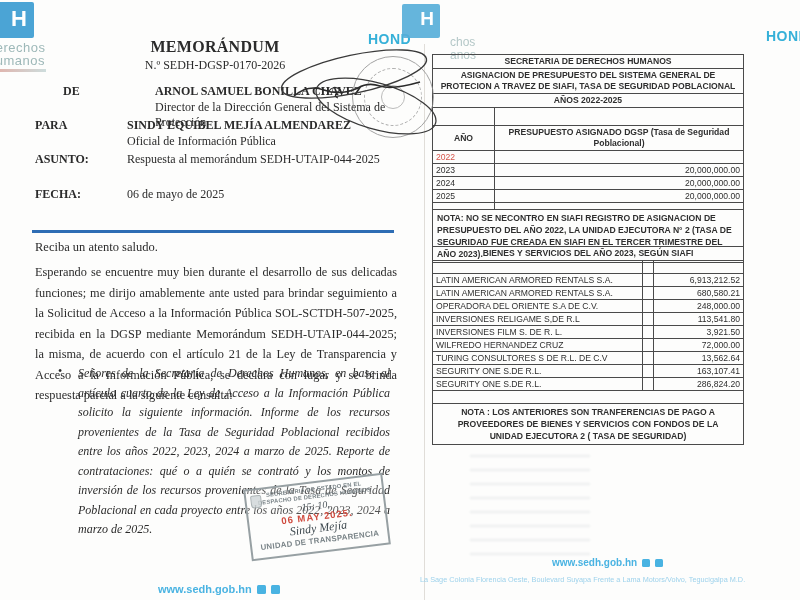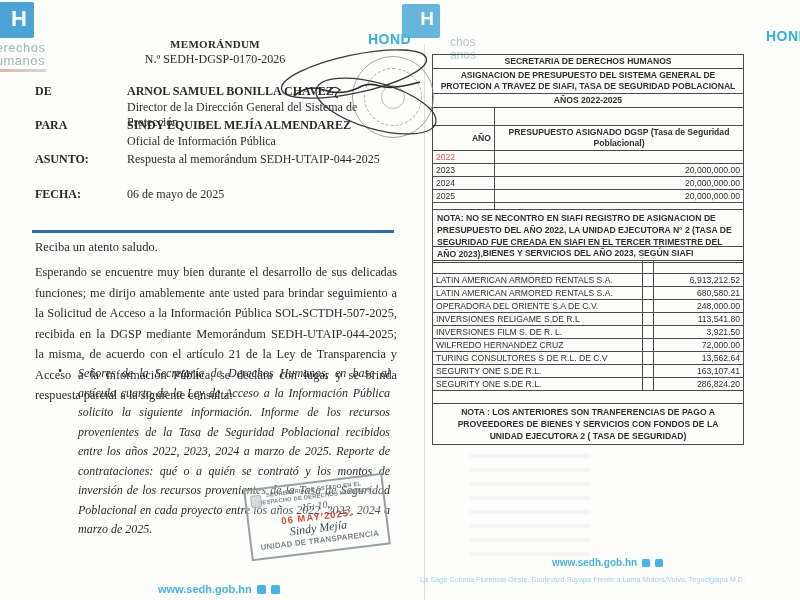--- a/index.html
+++ b/index.html
@@ -17,30 +17,30 @@
   .logo-words { margin-top:3px; font-family:"Liberation Sans",sans-serif; font-size:13px;
                 line-height:13px; color:#9db8b8; letter-spacing:.5px; }
   .logo-strip { margin-top:2px; width:58px; height:3px; background:linear-gradient(90deg,#d98a7e,#b9cfcf); opacity:.7; }
 
   .brand-cut { position:absolute; font-family:"Liberation Sans",sans-serif; font-weight:bold;
                color:#35b0d8; font-size:14px; letter-spacing:.5px; }
   #brand-left { left:368px; top:31px; }
   #brand-right { left:766px; top:28px; }
 
   .memo-title { position:absolute; left:30px; top:38px; width:370px; text-align:center; }
-  .memo-title .t1 { font-weight:bold; font-size:11px; letter-spacing:.3px; }
+  .memo-title .t1 { font-weight:bold; font-size:16px; letter-spacing:.3px; }
   .memo-title .t2 { font-size:12px; margin-top:2px; }
 
   .field { position:absolute; left:35px; width:370px; font-size:12px; }
   .field .lbl { font-weight:bold; display:inline-block; width:92px; vertical-align:top; }
   .field .vals { display:inline-block; width:270px; }
   .field .v { font-weight:bold; }
   .field .s { font-weight:normal; margin-top:1px; }
   .field.plain .v { font-weight:normal; }
-  #f-de { top:84px; } #f-para { top:118px; } #f-asunto { top:152px; } #f-fecha { top:187px; }
+  #f-de { top:84px;margin-left:28px; } #f-para { top:118px; } #f-asunto { top:152px; } #f-fecha { top:187px; }
 
   .blue-rule { position:absolute; left:32px; top:230px; width:362px; height:2.5px; background:#2e6db4; }
 
   .p-greet { position:absolute; left:35px; top:240px; font-size:12.5px; }
   .p-body  { position:absolute; left:35px; top:262px; width:362px; font-size:12.3px;
              line-height:20.5px; text-align:justify; }
   .bullet-row { position:absolute; left:58px; top:364px; width:332px; }
   .bullet-row .mark { position:absolute; left:0; top:0; font-size:12px; }
   .bullet-row .btxt { display:block; margin-left:20px; font-size:12px; font-style:italic;
                       line-height:19.5px; text-align:justify; }
@@ -198,21 +198,21 @@
           <td colspan="2" class="hd">ASIGNACION DE PRESUPUESTO DEL SISTEMA GENERAL DE PROTECION A TRAVEZ DE SIAFI, TASA DE SEGURIDAD POBLACIONAL</td>
         </tr>
     <tr>
           <td colspan="2" class="hd">AÑOS 2022-2025</td>
         </tr>
     <tr class="spacer-lg">
           <td class="yr"></td>
           <td></td>
         </tr>
     <tr>
-      <th class="yr" style="text-align:right">AÑO</th>
+      <th class="yr" style="text-align:center">AÑO</th>
       <th class="hd">PRESUPUESTO ASIGNADO DGSP (Tasa de Seguridad Poblacional)</th>
     </tr>
     <tr>
           <td class="yr red">2022</td>
           <td class="amt"></td>
         </tr>
     <tr>
           <td class="yr">2023</td>
           <td class="amt">20,000,000.00</td>
         </tr>

